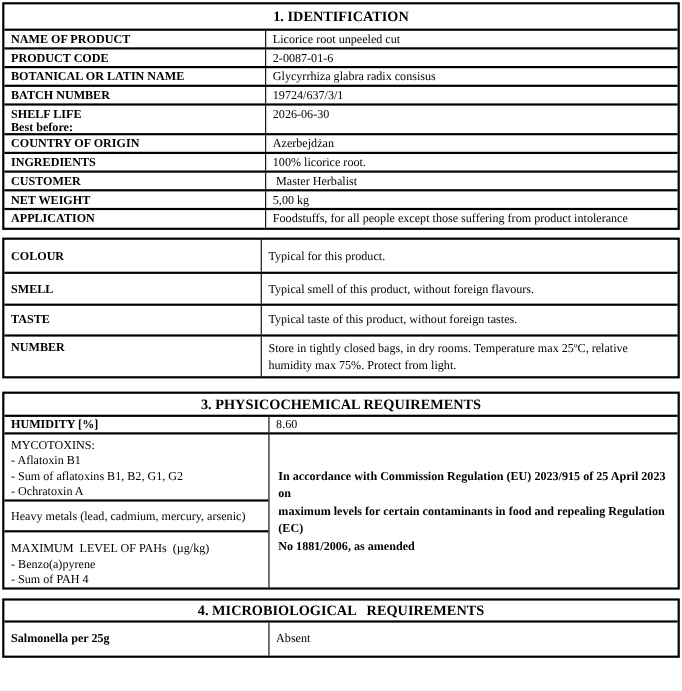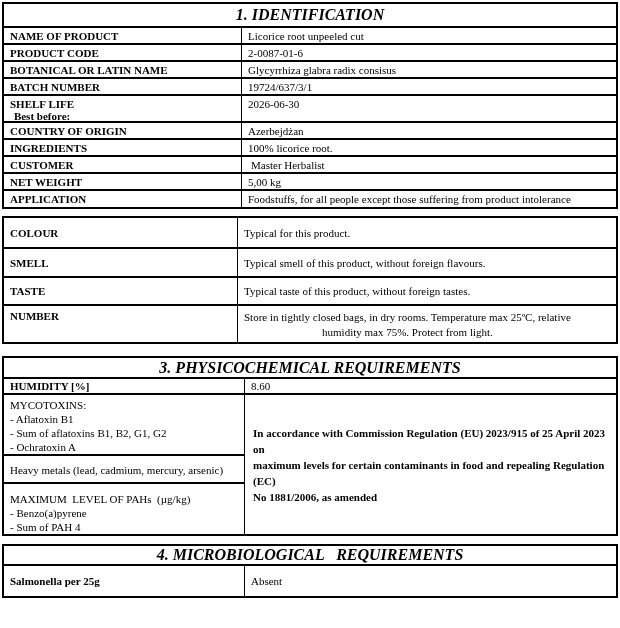--- a/index.html
+++ b/index.html
@@ -12,27 +12,26 @@
     color:#000;
     overflow:hidden;
   }
   .tbl {
     margin:0 2px;
     border:2px solid #000;
     background:#fff;
   }
   .tbl-title {
     display:flex; align-items:center; justify-content:center;
-    font-weight:bold; font-size:16px;
+    font-weight:bold; font-size:13px;
     border-bottom:2px solid #000;
     white-space:pre-wrap;
     text-align:center;
-    font-style:italic;
   }
-  .row { display:flex; border-bottom:2px solid #000;text-align:center; }
+  .row { display:flex; border-bottom:2px solid #000; }
   .row:last-child { border-bottom:none; }
   .cell { display:flex; align-items:center; font-size:11px; padding:1px 6px; }
   .cell.lbl { font-weight:bold; border-right:1.5px solid #000; flex:0 0 auto; }
   .cell.val { flex:1 1 auto; }
   .pre { white-space:pre-line; }
 
   
   .t1 .tbl-title { height:24px; }
   .t1 .row { height:17px; }
   .t1 .row.tall { height:27px; }

